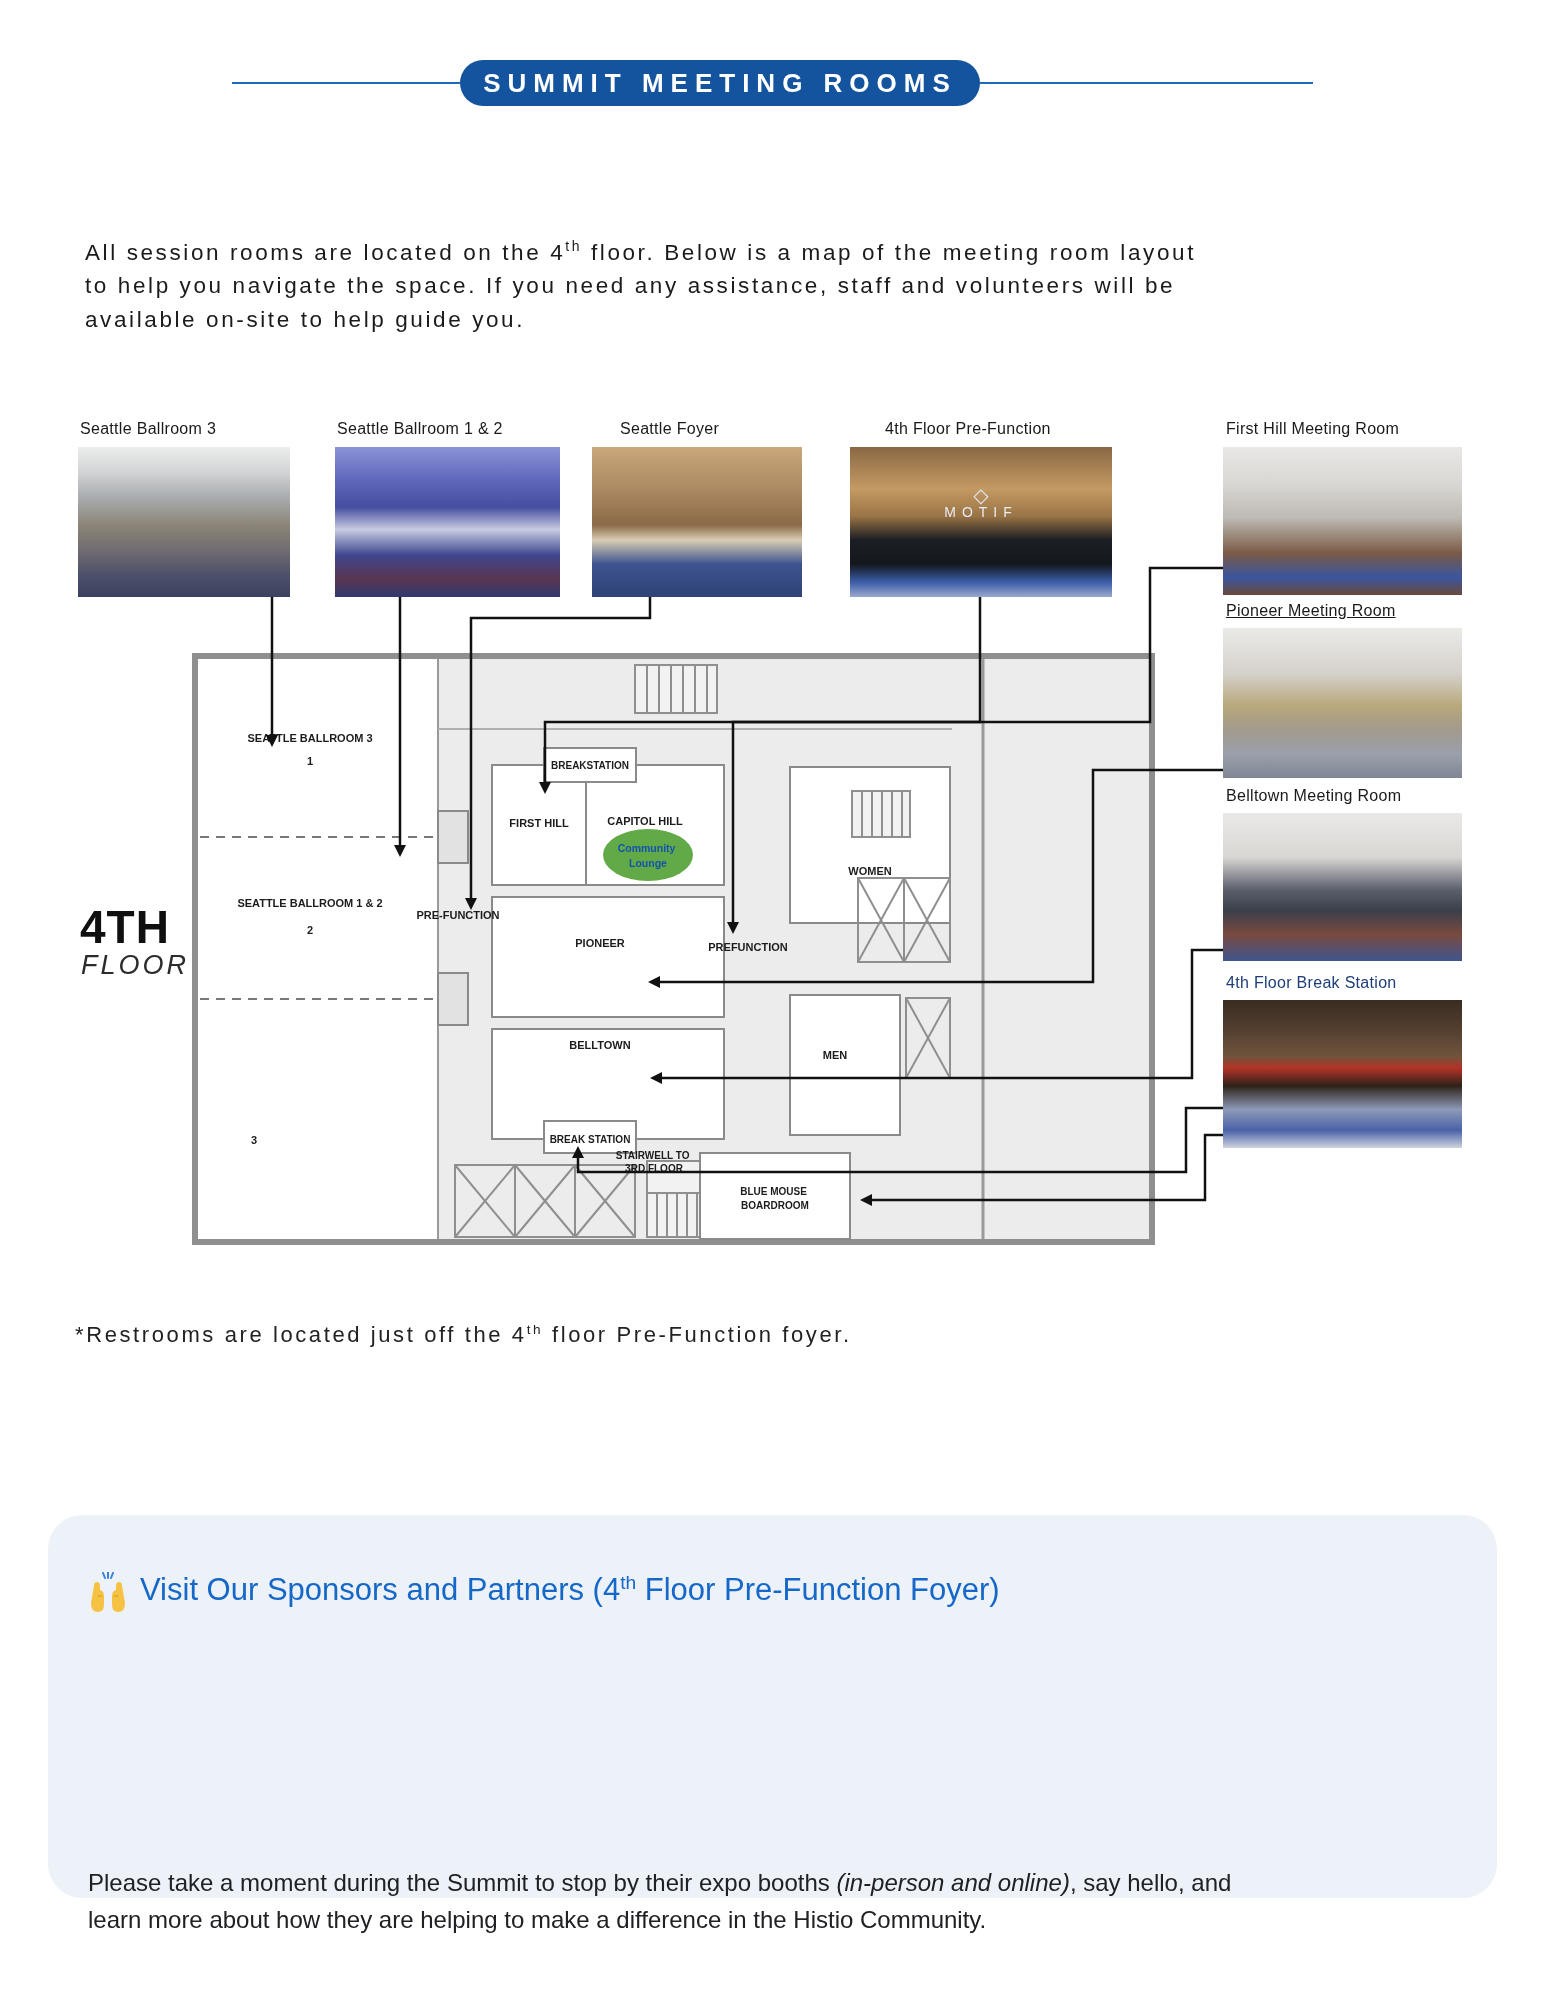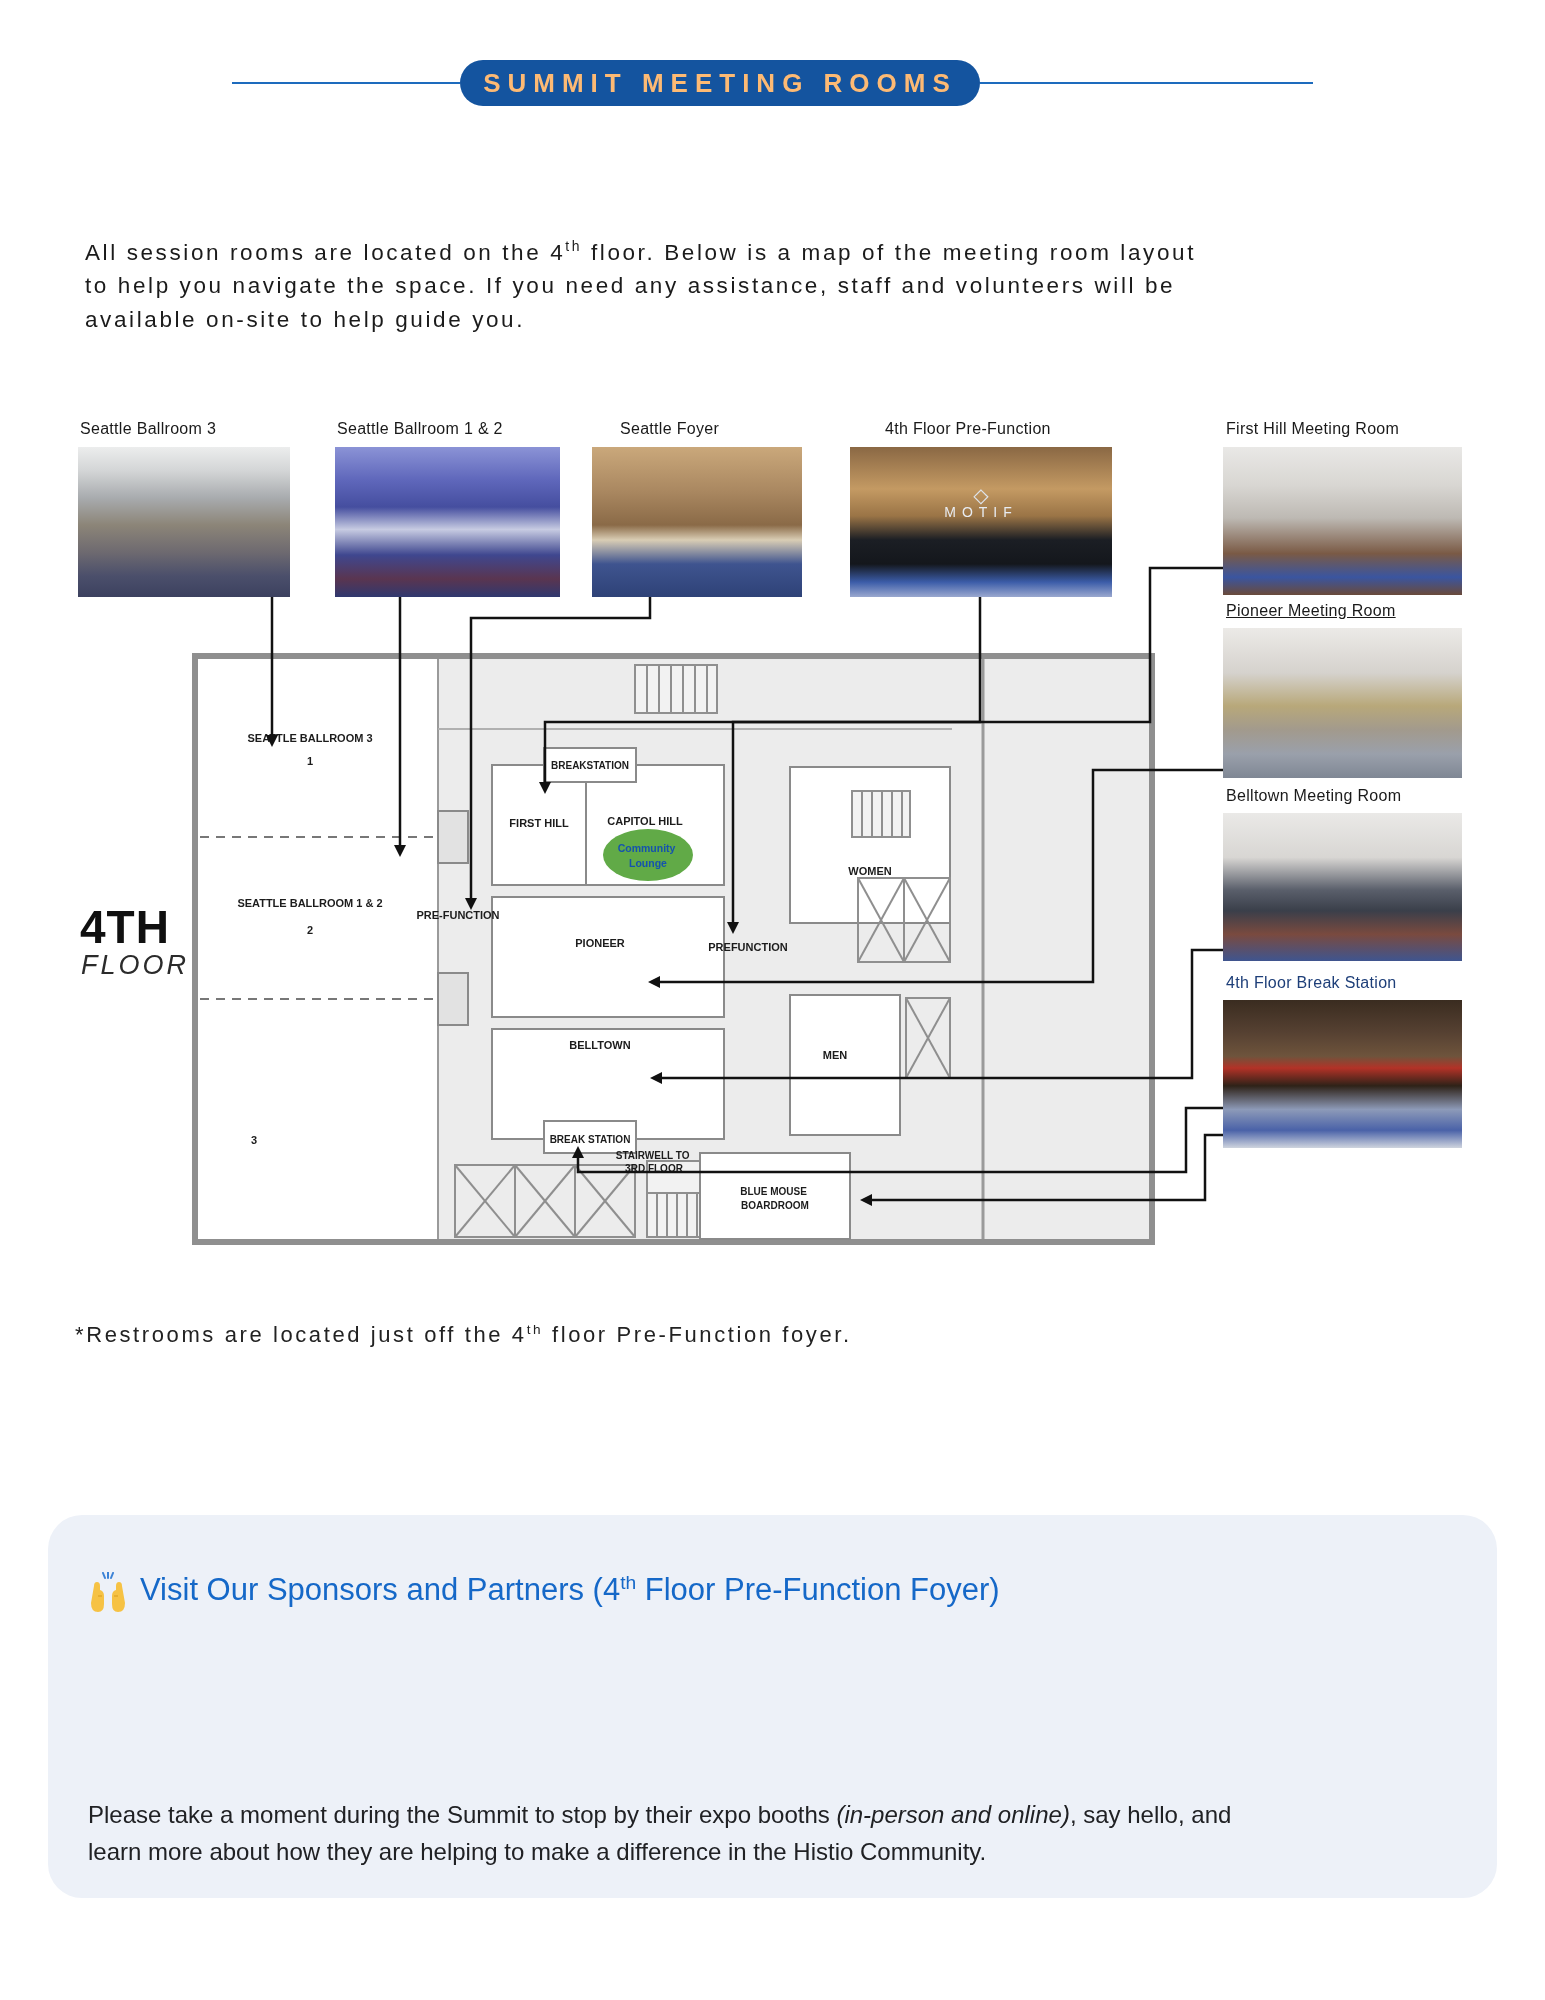--- a/index.html
+++ b/index.html
@@ -4,21 +4,21 @@
 <style>
   html,body{margin:0;padding:0;background:#ffffff;}
   .page{position:relative;width:1545px;height:2000px;background:#ffffff;
         font-family:"Liberation Sans", sans-serif;color:#1a1a1a;overflow:hidden;}
   .abs{position:absolute;}
 
   
   .hdr-line{position:absolute;top:82px;height:2px;background:#1d6bbd;}
   .pill{position:absolute;left:460px;top:60px;width:520px;height:46px;border-radius:23px;
         background:#14549f;display:flex;align-items:center;justify-content:center;}
-  .pill span{color:#fdba74;font-size:26px;font-weight:bold;letter-spacing:7px;white-space:nowrap;}
+  .pill span{color:#ffffff;font-size:26px;font-weight:bold;letter-spacing:7px;white-space:nowrap;}
 
   
   .intro{position:absolute;left:85px;top:206px;width:1420px;font-size:22.5px;line-height:34px;
          letter-spacing:2.6px;color:#1b1b1b;}
   sup{font-size:0.62em;vertical-align:super;}
   .footnote{position:absolute;left:75px;top:1300px;width:1200px;font-size:22px;
             letter-spacing:2.6px;color:#222;}
 
   
   .caption{position:absolute;font-size:16px;color:#1a1a1a;white-space:nowrap;letter-spacing:.3px;}
@@ -247,15 +247,15 @@
           <line x1="23" y1="6" x2="25" y2="1"></line>
       </g>
       <path d="M6,14 q0,-4 3,-4 q3,0 3,4 l0,4 q4,1 4,6 l0,8 q0,8 -6,8 q-7,0 -7,-9 z" fill="#f6c244"></path>
       <path d="M34,14 q0,-4 -3,-4 q-3,0 -3,4 l0,4 q-4,1 -4,6 l0,8 q0,8 6,8 q7,0 7,-9 z" fill="#f6c244"></path>
       <line x1="10" y1="24" x2="14" y2="24" stroke="#e2a92a" stroke-width="1.5"></line>
       <line x1="26" y1="24" x2="30" y2="24" stroke="#e2a92a" stroke-width="1.5"></line>
     </svg>
     <div class="txt"><span>Visit Our Sponsors and Partners (4</span><sup>th</sup><span> Floor Pre-Function Foyer)</span></div>
   </div>
   <p class="sp-p" style="top:1662px;"><br></p>
-  <p class="sp-p" style="top:1772px;"><span>Please take a moment during the Summit to stop by their expo booths </span><em>(in-person and online)</em><span>, say hello, and</span><br><span>learn more about how they are helping to make a difference in the Histio Community.</span></p>
+  <p class="sp-p" style="top:1840px;"><span>Please take a moment during the Summit to stop by their expo booths </span><em>(in-person and online)</em><span>, say hello, and</span><br><span>learn more about how they are helping to make a difference in the Histio Community.</span></p>
 
 </div>
 
 </body></html>

